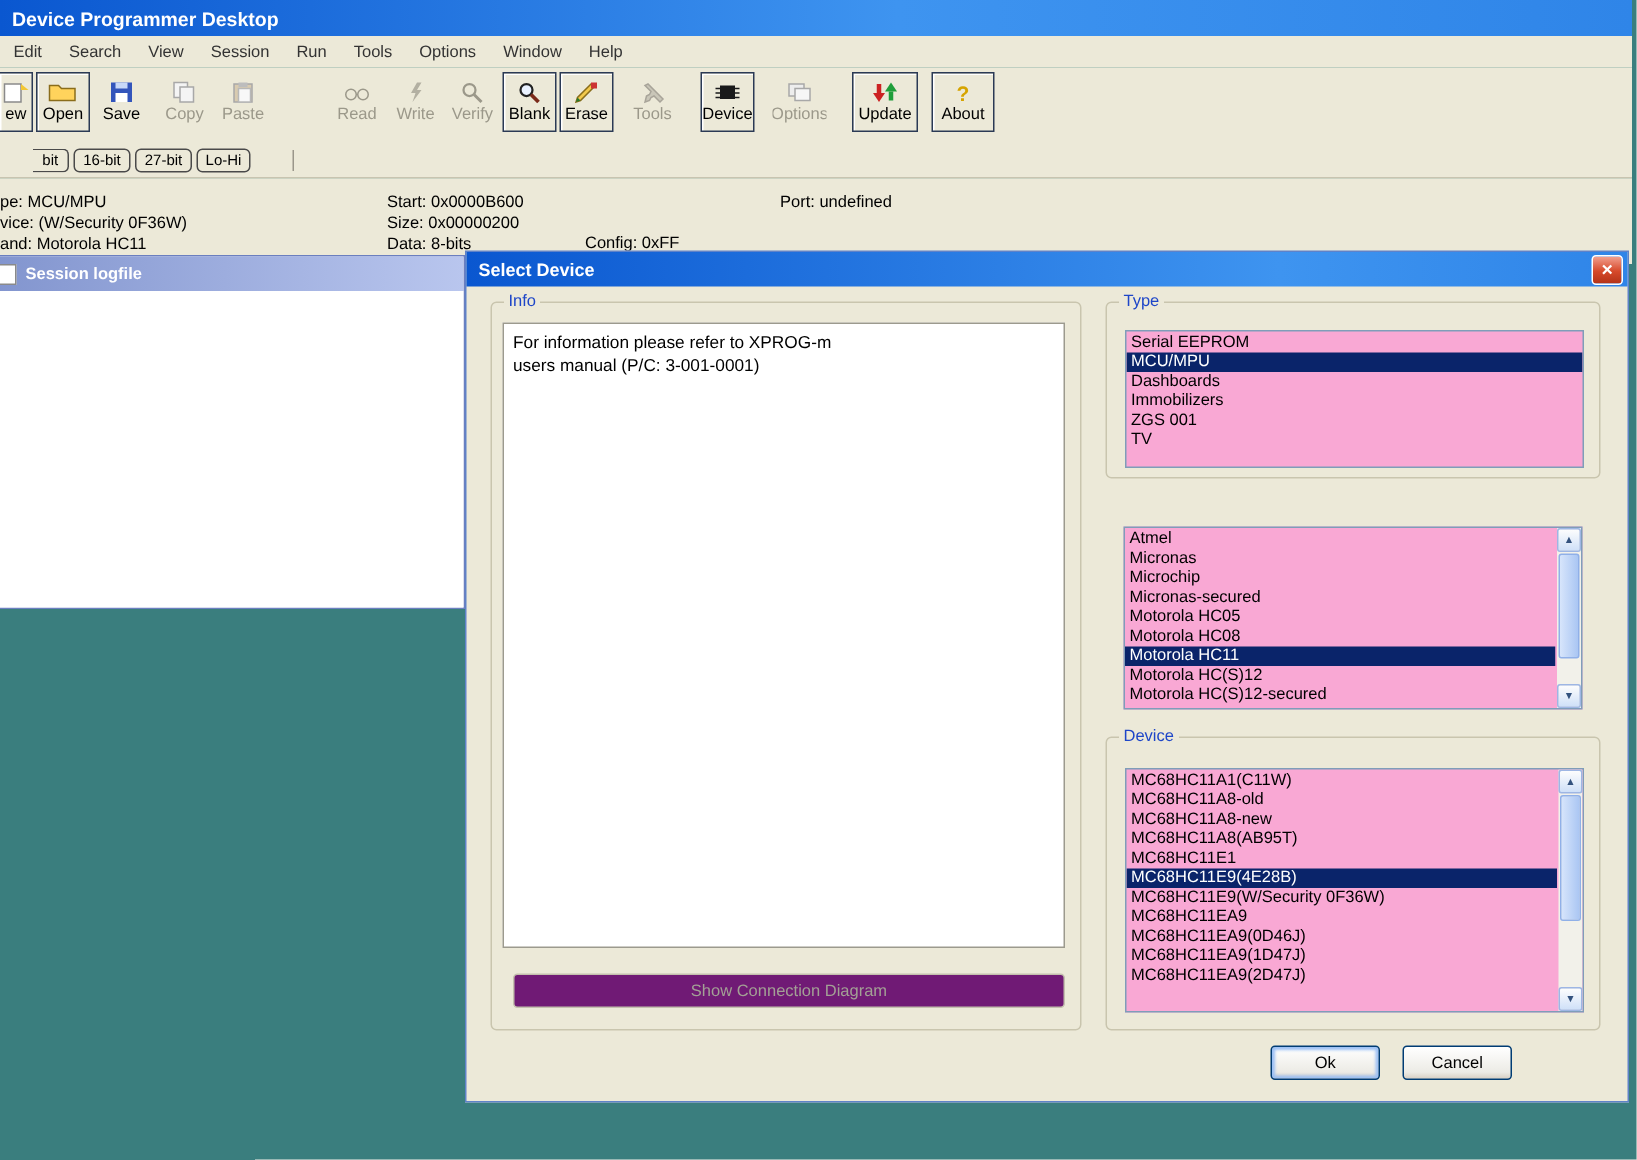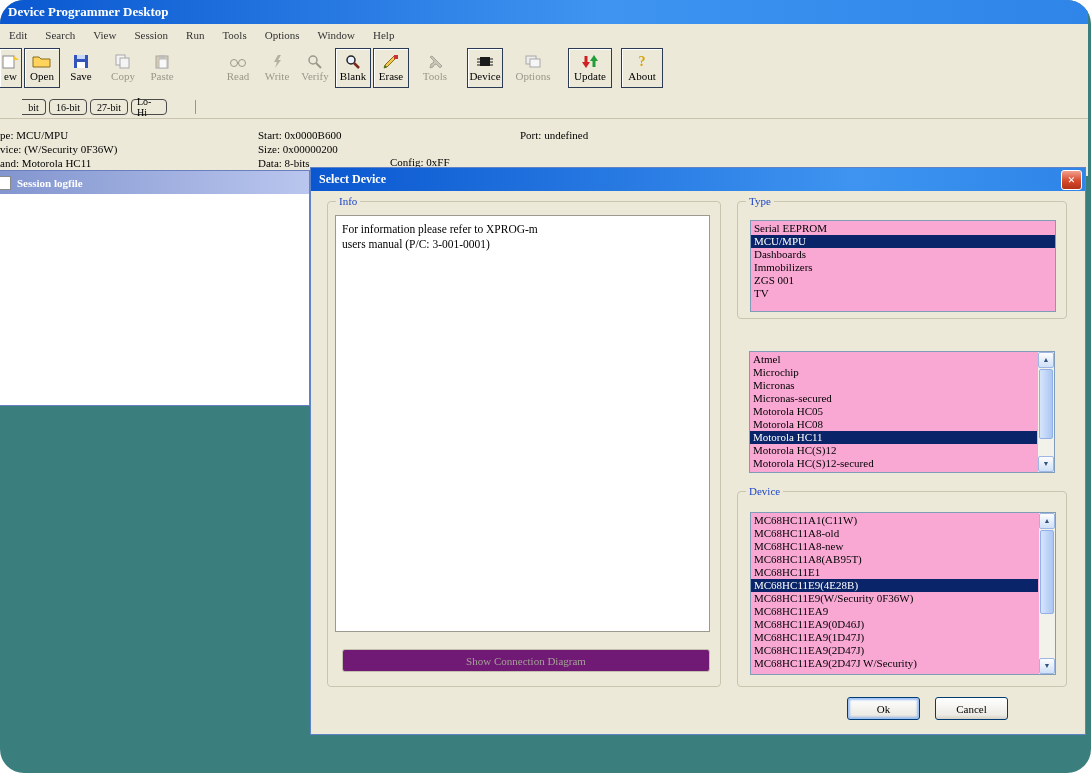--- a/index.html
+++ b/index.html
@@ -1,17 +1,17 @@
 <!DOCTYPE html>
 <html><head>
 <meta charset="utf-8">
 <style>
   html,body{margin:0;padding:0;}
   .screen{position:relative;width:1091px;height:773px;background:#3A7E7E;overflow:hidden;
-          font-family:Liberation Serif, serif;color:#000;border-radius:24px;}
+          font-family:Liberation Sans, sans-serif;color:#000;}
   
   .main-window{position:absolute;left:0;top:0;width:1088px;}
   .titlebar{height:24px;background:linear-gradient(to right,#0A57D0,#3E94F0 55%,#2F85E8);
             display:flex;align-items:center;color:#fff;font-weight:bold;font-size:13px;padding-left:8px;}
   .menubar{height:21px;background:#ECE9D8;display:flex;align-items:center;font-size:11px;color:#333;}
   .menu-item{padding:3px 9px;cursor:default;}
   .toolbar{height:48px;background:#ECE9D8;display:flex;align-items:flex-start;padding-top:3px;}
   .tb-btn{width:36px;height:40px;display:flex;flex-direction:column;align-items:center;justify-content:center;
           font-size:11px;color:#000;box-sizing:border-box;background:#ECE9D8;overflow:hidden;}
   .tb-btn.bordered{border:1px solid #2B3A55;box-shadow:inset 1px 1px 0 #FFFFFF;}
@@ -279,22 +279,22 @@
             <div class="list-item">Immobilizers</div>
             <div class="list-item">ZGS 001</div>
             <div class="list-item">TV</div>
           </div>
       </div>
     </div>
 
     <div class="listbox" style="left:438px;top:183px;width:306px;height:122px;">
       <div class="list-items">
           <div class="list-item">Atmel</div>
+          <div class="list-item">Micronas</div>
           <div class="list-item">Microchip</div>
-          <div class="list-item">Micronas</div>
           <div class="list-item">Micronas-secured</div>
           <div class="list-item">Motorola HC05</div>
           <div class="list-item">Motorola HC08</div>
           <div class="list-item selected">Motorola HC11</div>
           <div class="list-item">Motorola HC(S)12</div>
           <div class="list-item">Motorola HC(S)12-secured</div>
         </div>
       <div class="scrollbar">
         <div class="sb-btn sb-up">
             <span>▲</span>
@@ -314,21 +314,20 @@
             <div class="list-item">MC68HC11A8-old</div>
             <div class="list-item">MC68HC11A8-new</div>
             <div class="list-item">MC68HC11A8(AB95T)</div>
             <div class="list-item">MC68HC11E1</div>
             <div class="list-item selected">MC68HC11E9(4E28B)</div>
             <div class="list-item">MC68HC11E9(W/Security 0F36W)</div>
             <div class="list-item">MC68HC11EA9</div>
             <div class="list-item">MC68HC11EA9(0D46J)</div>
             <div class="list-item">MC68HC11EA9(1D47J)</div>
             <div class="list-item">MC68HC11EA9(2D47J)</div>
-            <div class="list-item">MC68HC11EA9(2D47J W/Security)</div>
           </div>
         <div class="scrollbar">
           <div class="sb-btn sb-up">
               <span>▲</span>
             </div>
           <div class="sb-thumb" style="top:17px;height:84px;"></div>
           <div class="sb-btn sb-down">
               <span>▼</span>
             </div>
         </div>

